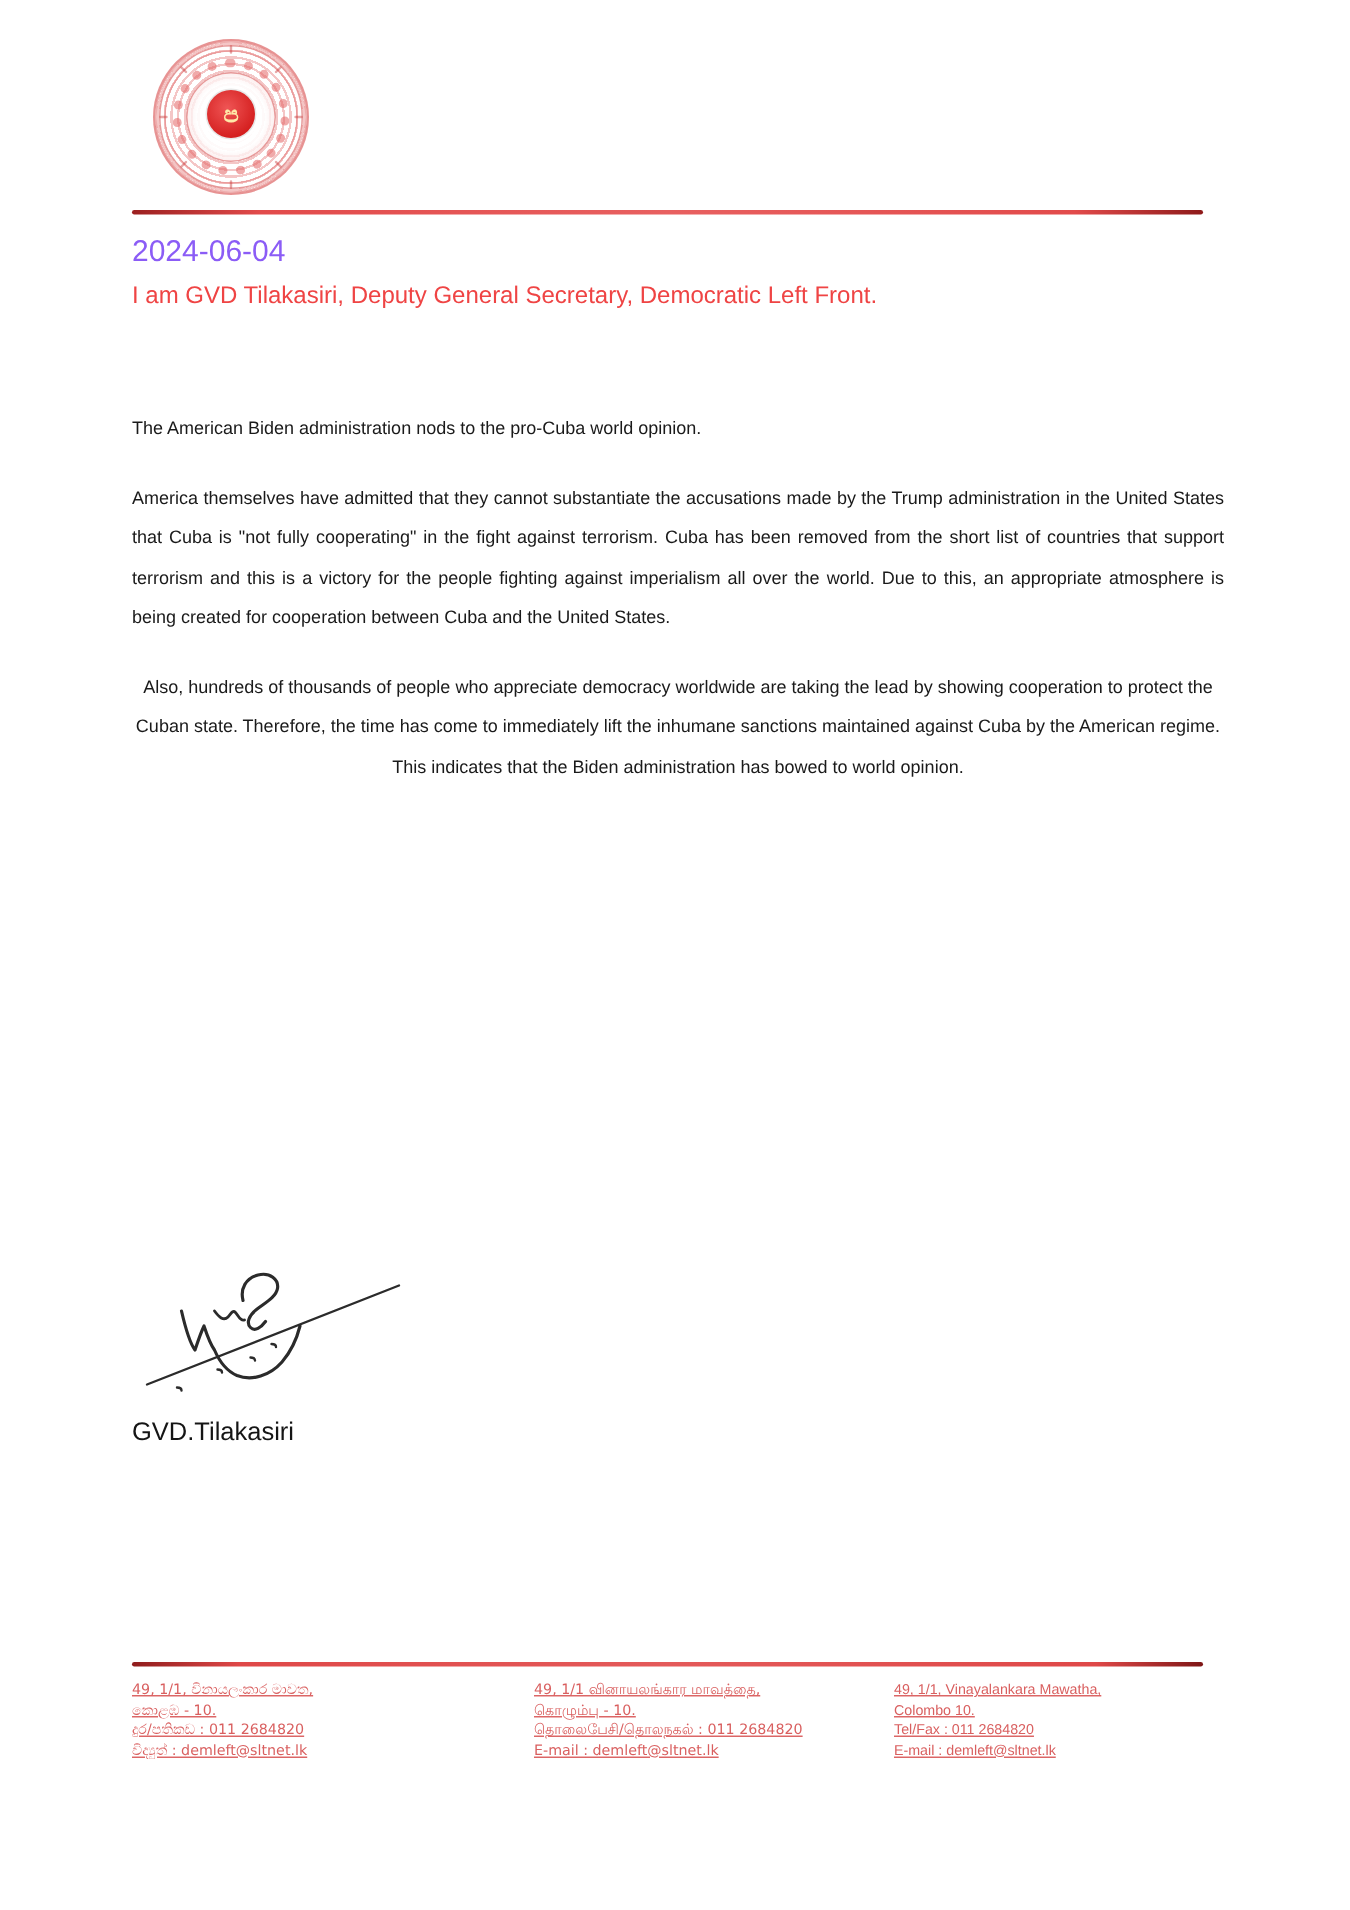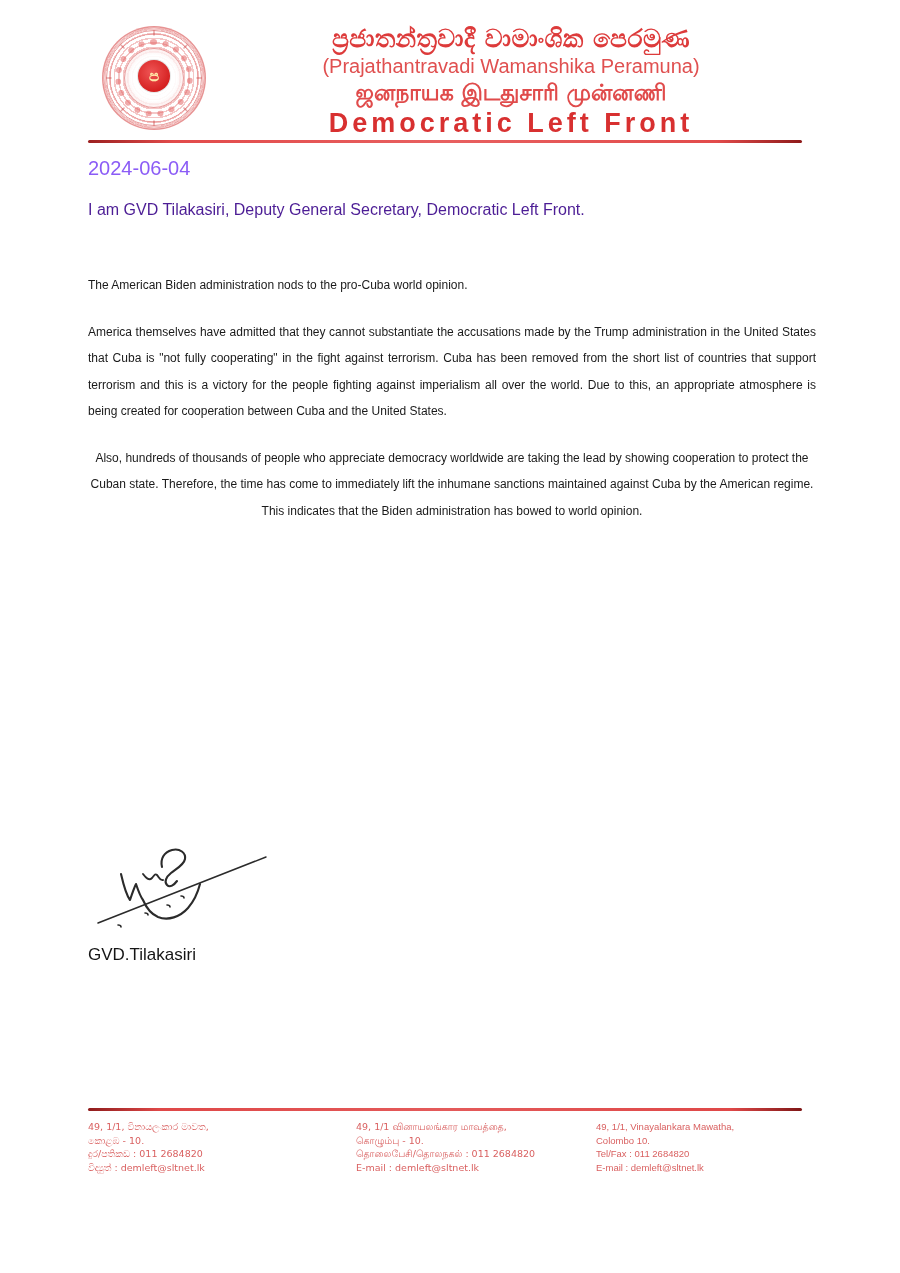--- a/index.html
+++ b/index.html
@@ -137,25 +137,25 @@
     position: absolute;
     left: 88px;
     top: 158px;
     font-size: 20px;
     line-height: 20px;
     color: #8b5cf6;
   }
   .intro {
     position: absolute;
     left: 88px;
-    top: 198px;
+    top: 186px;
     width: 730px;
     font-size: 16px;
     line-height: 23px;
-    color: #4c1d95;
+    color: #ef4444;
   }
   .body-block {
     position: absolute;
     left: 88px;
     top: 272px;
     width: 728px;
   }
   .body-block p {
     margin: 0 0 20px 0;
     font-size: 12px;
@@ -200,20 +200,21 @@
     background: linear-gradient(to right, #8f1c1c 0%, #df4848 10%, #e45a5a 50%, #df4848 90%, #7e1616 100%);
     border-radius: 2px;
   }
   .footer {
     position: absolute;
     left: 88px;
     top: 1120px;
     width: 714px;
     display: flex;
     color: #d85252;
+    text-decoration: underline;
   }
   .footer-col {
     font-size: 9.5px;
     line-height: 13.5px;
     color: #d44a4a;
     opacity: 0.88;
   }
   .footer-col.si { flex: 0 0 268px; font-family: "DejaVu Sans", sans-serif; }
   .footer-col.ta { flex: 0 0 240px; font-family: "DejaVu Sans", sans-serif; }
   .footer-col.en { flex: 1 1 auto;  font-family: "Liberation Sans", sans-serif; }
@@ -244,26 +245,20 @@
             <line x1="85" y1="85" x2="82" y2="82"></line>
             <line x1="52" y1="99" x2="52" y2="95"></line>
             <line x1="19" y1="85" x2="22" y2="82"></line>
             <line x1="5" y1="52" x2="9" y2="52"></line>
             <line x1="19" y1="19" x2="22" y2="22"></line>
           </g>
         </svg>
       </div>
     </div>
 
-    <div class="titles">
-      <div class="title-si">ප්‍රජාතන්ත්‍රවාදී වාමාංශික පෙරමුණ</div>
-      <div class="title-translit">(Prajathantravadi Wamanshika Peramuna)</div>
-      <div class="title-ta">ஜனநாயக இடதுசாரி முன்னணி</div>
-      <div class="title-en">Democratic Left Front</div>
-    </div>
   </div>
 
   <div class="rule-top"></div>
 
   <div class="date">2024-06-04</div>
   <div class="intro">I am GVD Tilakasiri, Deputy General Secretary, Democratic Left Front.</div>
 
   <div class="body-block">
     <p>The American Biden administration nods to the pro-Cuba world opinion.</p>
     <p>America themselves have admitted that they cannot substantiate the accusations made by the Trump administration in the United States that Cuba is "not fully cooperating" in the fight against terrorism. Cuba has been removed from the short list of countries that support terrorism and this is a victory for the people fighting against imperialism all over the world. Due to this, an appropriate atmosphere is being created for cooperation between Cuba and the United States.</p>

